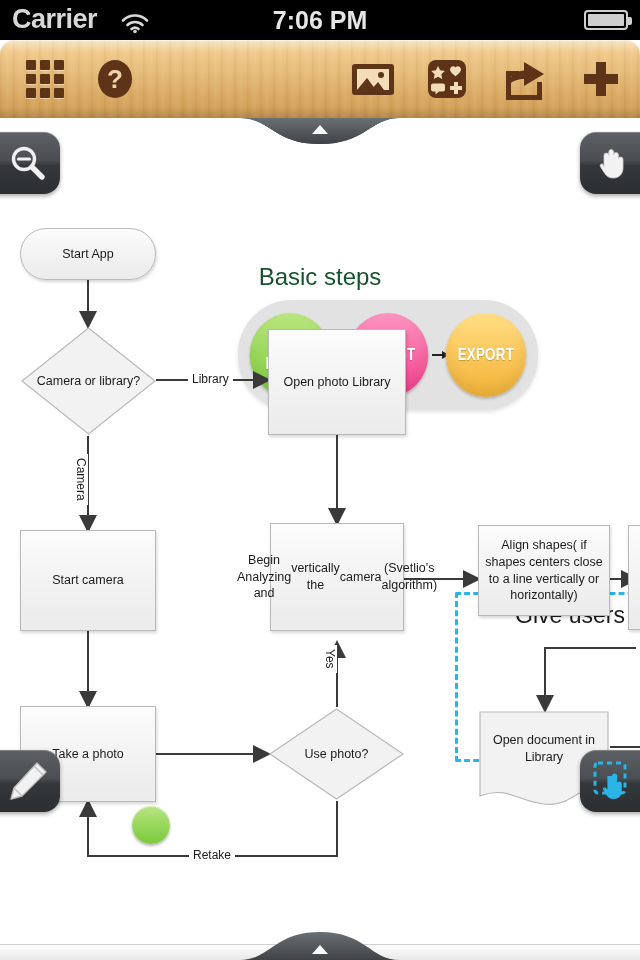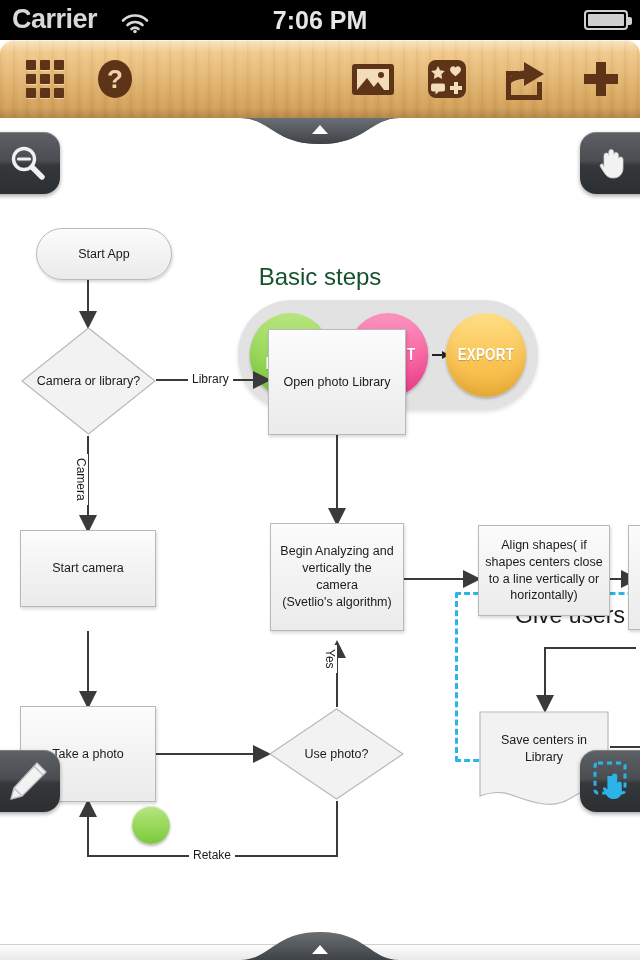--- a/index.html
+++ b/index.html
@@ -315,40 +315,40 @@
       <path d="M636 530 H545 V592"></path>
 
       <path d="M337 683 V738 H88 V684"></path>
     </g>
     <g stroke="#3a3a3a" stroke-width="2" fill="none">
 
       <path d="M610 629 H640"></path>
     </g>
   </svg>
 
-  <div class="node rounded" style="left:36px; top:110px; width:136px; height:52px;">
+  <div class="node rounded" style="left:20px; top:110px; width:136px; height:52px;">
     <span>Start App</span>
   </div>
 
   <div class="node diamond" style="left:20px; top:208px; width:137px; height:110px;">
     <svg class="diamond-svg" width="137" height="110" viewBox="0 0 137 110">
       <path d="M68.5 2 L135 55 L68.5 108 L2 55 Z" fill="#f2f2f2" stroke="#b9b9b9" stroke-width="1.2"></path>
     </svg>
     <div class="diamond-label">Camera or library?</div>
   </div>
 
   <div class="node" style="left:268px; top:211px; width:138px; height:106px;">
     <span>Open photo Library</span>
   </div>
 
-  <div class="node" style="left:20px; top:412px; width:136px; height:77px;">
+  <div class="node" style="left:20px; top:412px; width:136px; height:101px;">
     <span>Start camera</span>
   </div>
 
-  <div class="node" style="left:270px; top:405px; width:134px; height:108px; flex-direction:column;">
+  <div class="node" style="left:270px; top:405px; width:134px; height:108px; flex-direction:row;">
     <span>Begin Analyzing and</span>
     <span>vertically the</span>
     <span>camera</span>
     <span>(Svetlio's algorithm)</span>
   </div>
 
   <div class="node" style="left:478px; top:407px; width:132px; height:91px; flex-direction:column;">
     <span>Align shapes( if</span>
     <span>shapes centers close</span>
     <span>to a line vertically or</span>
@@ -367,21 +367,21 @@
       <path d="M68.5 2 L135 47 L68.5 92 L2 47 Z" fill="#f2f2f2" stroke="#b9b9b9" stroke-width="1.2"></path>
     </svg>
     <div class="diamond-label">Use photo?</div>
   </div>
 
   <div class="doc-node" style="left:478px; top:592px; width:132px; height:100px;">
     <svg width="132" height="100" viewBox="0 0 132 100">
       <path d="M2 2 H130 V82 C100 70 96 98 66 94 C36 90 30 76 2 86 Z" fill="#f2f2f2" stroke="#b9b9b9" stroke-width="1.2"></path>
     </svg>
     <div class="doc-label" style="flex-direction:column;">
-      <span>Save centers in</span>
+      <span>Open document in</span>
       <span>Library</span>
     </div>
   </div>
 
   <div class="edge-label" style="left:188px; top:254px;">Library</div>
   <div class="edge-label vert" style="left:74px; top:336px;">Camera</div>
   <div class="edge-label vert" style="left:323px; top:527px;">Yes</div>
   <div class="edge-label" style="left:189px; top:730px;">Retake</div>
 
   <div id="bottom-bar"></div>

